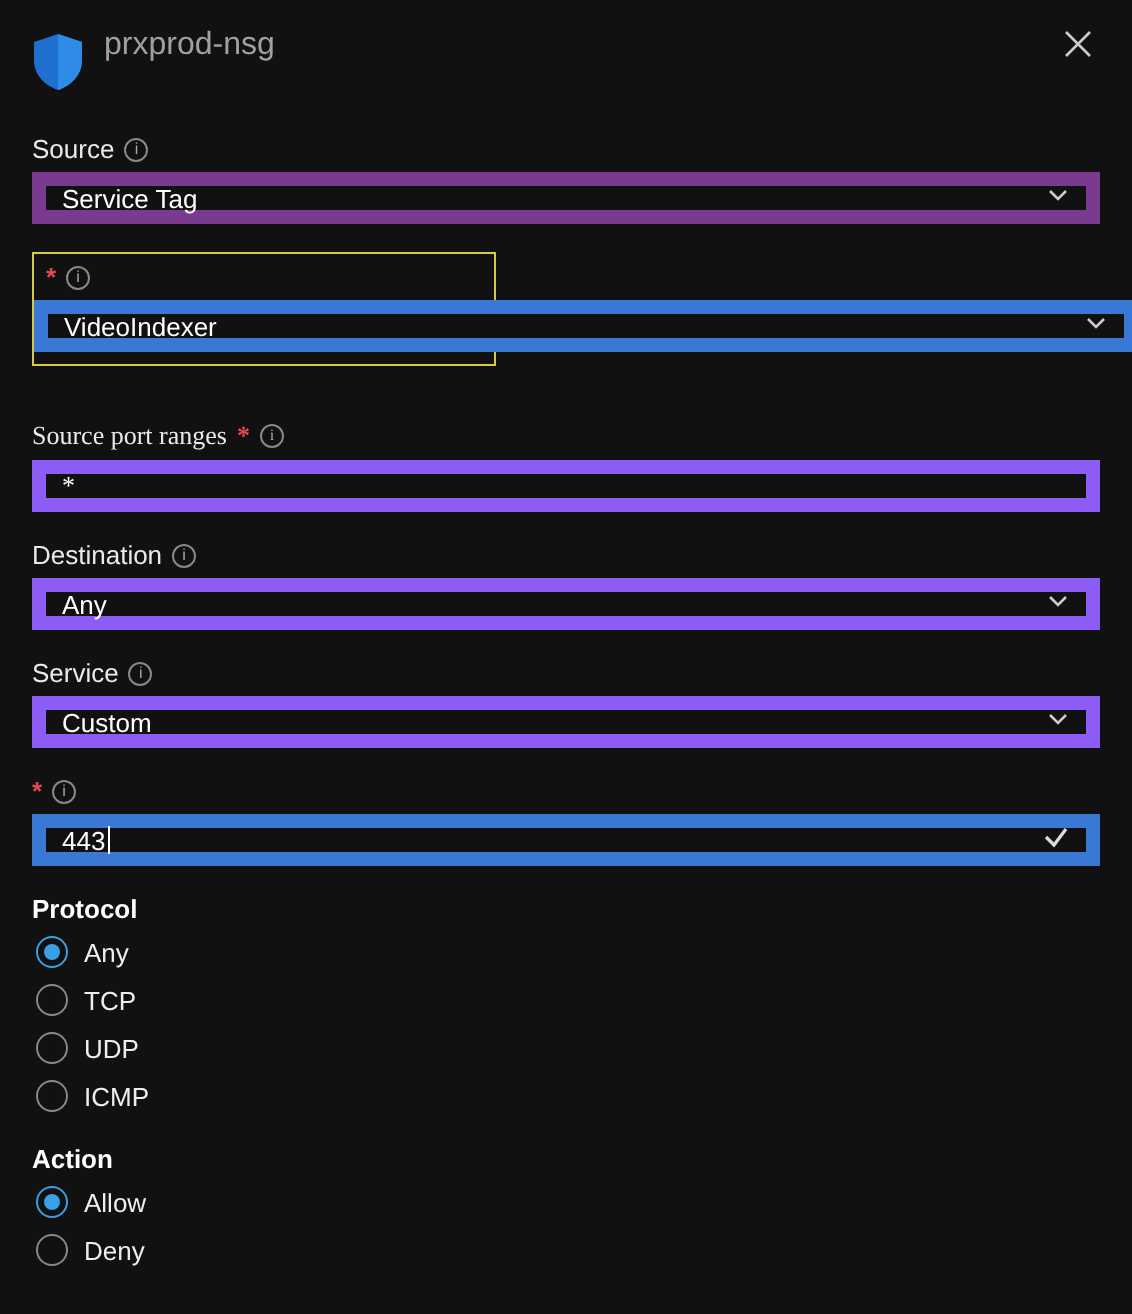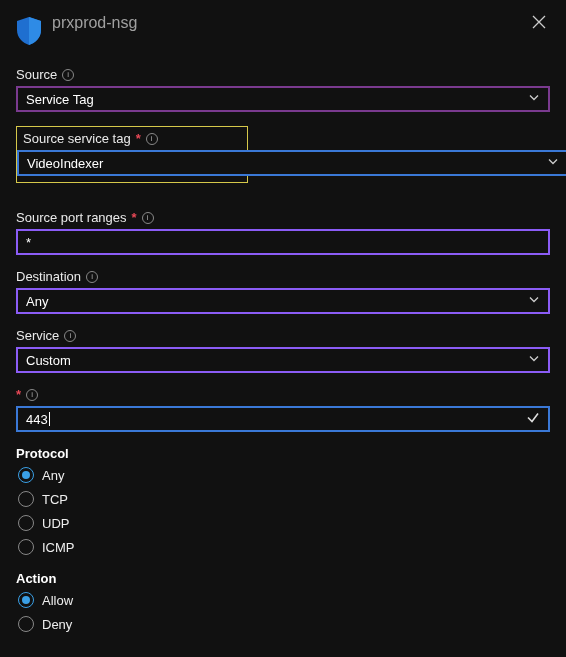--- a/index.html
+++ b/index.html
@@ -63,21 +63,21 @@
     align-items: center;
     justify-content: center;
     font-size: 8px;
     color: #aaa;
     line-height: 1;
   }
   .select, .input {
     width: 100%;
     background: #111;
     color: #fff;
-    border: 2px solid #8b5cf6;
+    border: 7px solid #8b5cf6;
     padding: 5px 28px 5px 8px;
     font-size: 13px;
     position: relative;
     height: 26px;
     display: flex;
     align-items: center;
   }
   .select { cursor: pointer; }
   .select .chevron,
   .input .check {
@@ -171,36 +171,35 @@
         <svg width="12" height="12" viewBox="0 0 12 12">
             <path d="M2 4 L6 8 L10 4" stroke="#ccc" stroke-width="1.3" fill="none"></path>
           </svg>
       </span>
     </div>
   </div>
 
   <div class="highlight-wrap">
     <div class="highlight-box">
       <div class="field-label">
-        <span>Source service tag</span>
         <span class="req">*</span>
         <span class="info-icon">i</span>
       </div>
       <div class="select servicetag-select">
         <span>VideoIndexer</span>
         <span class="chevron">
           <svg width="12" height="12" viewBox="0 0 12 12">
               <path d="M2 4 L6 8 L10 4" stroke="#ccc" stroke-width="1.3" fill="none"></path>
             </svg>
         </span>
       </div>
     </div>
   </div>
 
-  <div class="field" style="margin-top:27px;">
+  <div class="field" style="margin-top:27px;font-family:Liberation Serif, serif;">
     <div class="field-label">
       <span>Source port ranges</span>
       <span class="req">*</span>
       <span class="info-icon">i</span>
     </div>
     <div class="input">
       <span>*</span>
     </div>
   </div>
 

